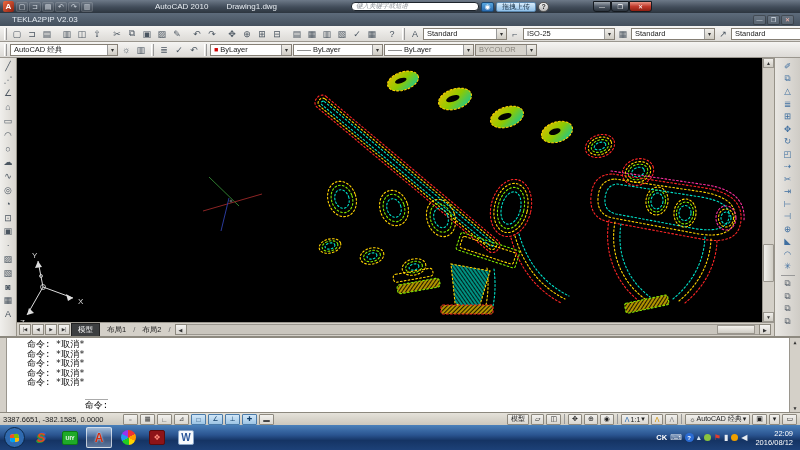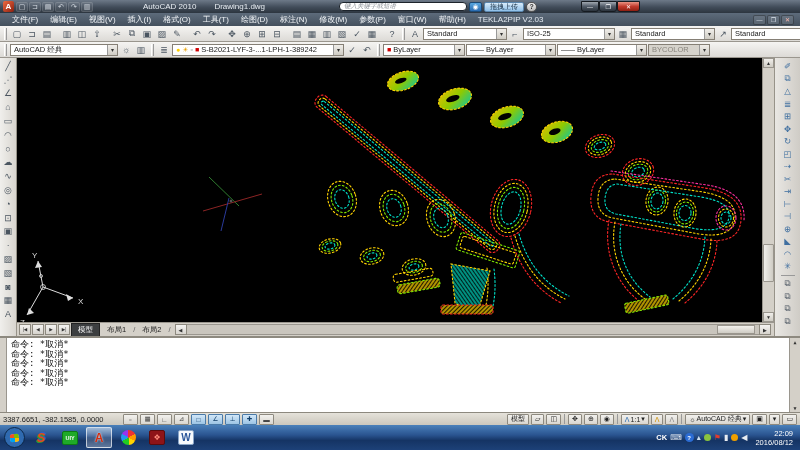--- a/index.html
+++ b/index.html
@@ -7,21 +7,21 @@
   }
   *{box-sizing:border-box;margin:0;padding:0}
   html,body{width:800px;height:450px;overflow:hidden}
   body{font-family:"Liberation Sans",sans-serif;background:#000;-webkit-font-smoothing:antialiased}
   .screen{width:800px;height:450px;display:flex;flex-direction:column}
 
   
   .titlebar{height:13px;background:linear-gradient(#6d7988,#414c59 55%,#2c353f);display:flex;align-items:center;gap:2px;padding:0 3px;color:#e8edf2;font-size:8px;flex:0 0 auto}
   .acad-logo{width:11px;height:11px;background:linear-gradient(135deg,#ef6a40,#8c1f10);color:#fff;font-size:8px;font-weight:bold;display:flex;align-items:center;justify-content:center;border-radius:2px}
   .qat-icon{width:12px;height:10px;font-size:7px;color:#d7dde4;display:flex;align-items:center;justify-content:center;background:rgba(255,255,255,.08);border:1px solid rgba(255,255,255,.12);border-radius:2px}
-  .app-title{margin-left:48px;white-space:nowrap}
+  .app-title{margin-left:60px;white-space:nowrap}
   .doc-title{margin-left:16px;white-space:nowrap}
   .search-box{width:128px;height:9px;background:#fff;border-radius:4px;border:1px solid #1d242c;color:#8a8f96;font-size:6.5px;font-style:italic;display:flex;align-items:center;padding:0 4px;margin-left:72px;overflow:hidden;white-space:nowrap}
   .comm-icon{width:13px;height:10px;background:linear-gradient(#58a7e0,#2a6bb0);border-radius:2px;color:#fff;font-size:7px;display:flex;align-items:center;justify-content:center;border:1px solid #1d4a75}
   .upload-btn{height:10px;padding:0 5px;background:linear-gradient(#d8ecfb,#8fc0e8);border:1px solid #5a86ad;border-radius:2px;color:#10273c;font-size:7px;display:flex;align-items:center;white-space:nowrap}
   .help-btn{width:11px;height:10px;border-radius:5px;background:linear-gradient(#f2f2f2,#b6b6b6);color:#333;font-size:7px;font-weight:bold;display:flex;align-items:center;justify-content:center;border:1px solid #555}
   .winbtns{display:flex;margin-left:42px;margin-right:28px}
   .winbtn{width:18px;height:11px;border:1px solid #161b21;border-radius:0 0 3px 3px;background:linear-gradient(rgba(255,255,255,.4),rgba(255,255,255,.07) 45%,rgba(0,0,0,.15));color:#fff;font-size:6px;display:flex;align-items:center;justify-content:center}
   .winbtn.close{background:linear-gradient(#ea9383,#c0392b 50%,#8e1f12);width:23px}
 
   
@@ -75,21 +75,21 @@
   .tab.inactive{color:#222}
   .tab-slash{color:#666;flex:0 0 auto}
   .hscroll{flex:1;height:12px;margin:0 3px;display:flex;align-items:center;min-width:0}
   .hs-arrow{width:12px;height:11px;background:linear-gradient(#f4f3f1,#d6d3cd);border:1px solid #8d897f;font-size:5px;display:flex;align-items:center;justify-content:center;color:#333;flex:0 0 auto}
   .hs-track{flex:1;height:11px;background:#c9c5bd;border-top:1px solid #9a968e;border-bottom:1px solid #9a968e;position:relative}
   .hs-thumb{position:absolute;top:0;bottom:0;right:4px;width:38px;background:linear-gradient(#f2f0ec,#cfccc4);border:1px solid #9a968e}
 
   
   .cmd{height:76px;background:#fff;border-top:2px solid #8d897f;display:flex;font-family:"DejaVu Sans Mono","Liberation Mono",monospace;font-size:9px;color:#111;flex:0 0 auto}
   .cmd-grip{width:7px;background:#d4d0c8;border-right:1px solid #9a968e}
-  .cmd-body{flex:1;display:flex;flex-direction:row;padding:2px 4px 1px}
+  .cmd-body{flex:1;display:flex;flex-direction:row;padding:2px 20px 1px}
   .cmd-line{height:9.6px;line-height:9.6px;white-space:pre}
   .cmd-prompt-row{margin-top:auto;border-top:1px solid #aaa;height:12px;display:flex;align-items:center}
   .cmd-scroll{width:11px;background:#d4d0c8;border-left:1px solid #9a968e;display:flex;flex-direction:column;justify-content:space-between;align-items:center;font-size:5px;color:#333;padding:1px 0}
 
   
   .statusbar{height:13px;background:linear-gradient(#e5e2da,#cbc7bd);border-top:1px solid #8d897f;display:flex;align-items:center;font-size:7.5px;color:#222;padding:0 3px;gap:2px;flex:0 0 auto;white-space:nowrap}
   .coords{width:118px;flex:0 0 auto}
   .tg{width:15px;height:11px;border:1px solid #8d897f;background:linear-gradient(#f2f1ee,#d9d6cf);display:flex;align-items:center;justify-content:center;font-size:6.5px;color:#444;border-radius:1px;flex:0 0 auto}
   .tg.on{background:linear-gradient(#d2e7f8,#9cc4e4);border-color:#4a7aa8;color:#123f6a}
   .sb-right{margin-left:auto;display:flex;align-items:center;gap:2px}
@@ -140,34 +140,20 @@
     <div class="upload-btn">拖拽上传</div>
     <div class="help-btn">?</div>
     <div class="winbtns">
       <div class="winbtn">—</div>
       <div class="winbtn">❐</div>
       <div class="winbtn close">✕</div>
     </div>
   </div>
 
   <div class="menubar">
-    <span id="menuItems" style="display:flex">
-        <span class="menu-item">文件(F)</span>
-        <span class="menu-item">编辑(E)</span>
-        <span class="menu-item">视图(V)</span>
-        <span class="menu-item">插入(I)</span>
-        <span class="menu-item">格式(O)</span>
-        <span class="menu-item">工具(T)</span>
-        <span class="menu-item">绘图(D)</span>
-        <span class="menu-item">标注(N)</span>
-        <span class="menu-item">修改(M)</span>
-        <span class="menu-item">参数(P)</span>
-        <span class="menu-item">窗口(W)</span>
-        <span class="menu-item">帮助(H)</span>
-      </span>
     <span class="menu-addon">TEKLA2PIP V2.03</span>
     <div class="doc-btns">
       <div class="doc-btn">—</div>
       <div class="doc-btn">❐</div>
       <div class="doc-btn close">✕</div>
     </div>
   </div>
 
   <div class="tbrow">
     <div class="tb-grip"></div>
@@ -229,28 +215,20 @@
   <div class="tbrow">
     <div class="tb-grip"></div>
     <div class="combo" style="width:108px">
       <span class="cv">AutoCAD 经典</span>
         <span class="arrow"></span>
     </div>
     <div class="tb-icon">☼</div>
     <div class="tb-icon">▥</div>
     <div class="tb-grip"></div>
     <div class="tb-icon">≣</div>
-    <div class="combo" style="width:172px">
-      <span class="mini" style="color:#ffd000">●</span>
-      <span class="mini" style="color:#e8a000">☀</span>
-      <span class="mini" style="color:#777">▫</span>
-      <span class="mini" style="color:#d00000">■</span>
-      <span class="cv">S-B2021-LYF-3-...1-LPH-1-389242</span>
-      <span class="arrow"></span>
-    </div>
     <div class="tb-icon">✓</div>
     <div class="tb-icon">↶</div>
     <div class="tb-grip"></div>
     <div class="combo" style="width:82px">
       <span class="mini" style="color:#d00000">■</span>
       <span class="cv">ByLayer</span>
       <span class="arrow"></span>
     </div>
     <div class="combo" style="width:90px">
       <span class="mini">——</span>
@@ -538,20 +516,23 @@
   <div class="cmd">
     <div class="cmd-grip"></div>
     <div class="cmd-body">
       <div id="cmdHistory">
           <div class="cmd-line">命令: *取消*</div>
           <div class="cmd-line">命令: *取消*</div>
           <div class="cmd-line">命令: *取消*</div>
           <div class="cmd-line">命令: *取消*</div>
           <div class="cmd-line">命令: *取消*</div>
         </div>
+      <div class="cmd-prompt-row">
+        <span>命令:</span>
+      </div>
     </div>
     <div class="cmd-scroll">
       <span>▲</span>
       <span>▼</span>
     </div>
   </div>
 
   <div class="statusbar">
     <span class="coords">3387.6651, -382.1585, 0.0000</span>
     <div id="statusToggles" style="display:flex;gap:2px">

